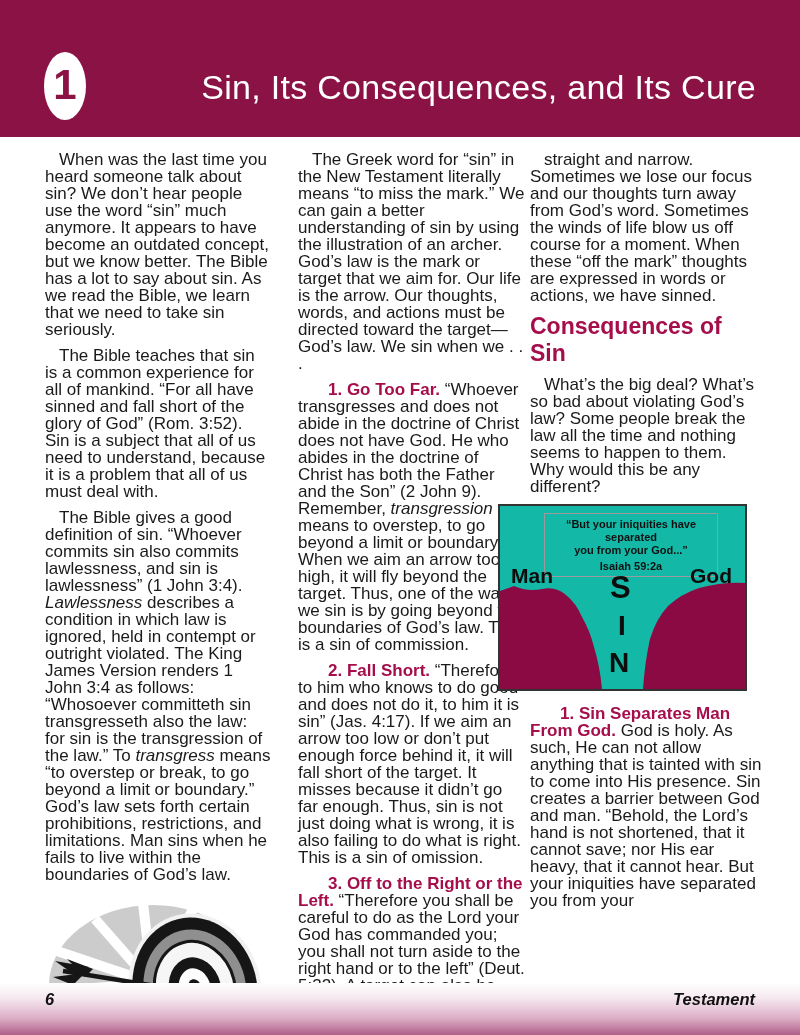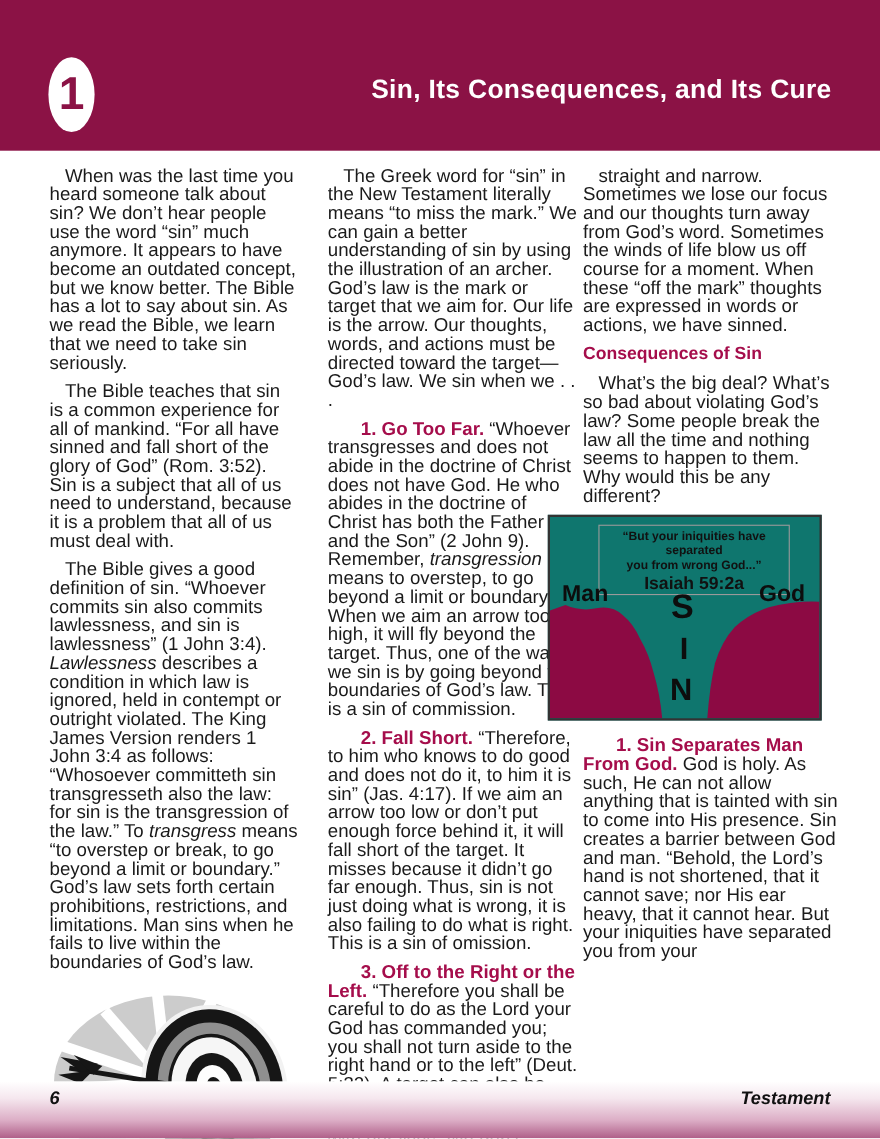--- a/index.html
+++ b/index.html
@@ -21,57 +21,57 @@
     background:#fff;border-radius:50%;
     display:flex;align-items:center;justify-content:center;
   }
   .chapter-oval span{
     color:var(--banner,#8B1245);
     font-size:42px;font-weight:bold;line-height:1;
     transform:translateY(-1px);
   }
   .banner h1{
     position:absolute;right:44px;top:68px;margin:0;
-    color:#fff;font-size:24px;font-weight:bold;letter-spacing:.3px;
+    color:#fff;font-size:34px;font-weight:normal;letter-spacing:.3px;
     white-space:nowrap;
   }
   
   .col{position:absolute;top:151px;}
   .col-1{left:45px;width:226px;}
   .col-2{left:298px;width:228px;}
   .col-3{left:530px;width:233px;}
   .col p{
     margin:0 0 9px 0;
     font-size:17px;line-height:17px;
     text-indent:14px;
     color:var(--text,#1a1a1a);
   }
   .col h2{
     margin:5px 0 9px 0;
-    font-size:16px;font-weight:bold;
+    font-size:23px;font-weight:bold;
     color:var(--accent-heading,#A50D4B);
   }
   .it{font-style:italic;}
   .lead{font-weight:bold;color:var(--accent-heading,#A50D4B);margin-left:16px;}
   
   .sin-diagram{
     position:relative;
     width:245px;height:183px;
     margin:4px 0 14px -32px;
     border:2px solid #333;
-    background:#0f766e;
+    background:#14b8a6;
   }
   .quote-box{
     position:absolute;left:44px;top:7px;width:166px;
     border:1px solid #9a9a9a;
     text-align:center;
     padding:4px 3px 3px 3px;
     font-weight:bold;font-size:11px;line-height:13px;color:#111;
   }
-  .quote-box .ref{font-size:16px;margin-top:3px;}
+  .quote-box .ref{font-size:11px;margin-top:3px;}
   .sin-diagram .man,.sin-diagram .god{
     position:absolute;top:58px;
     font-weight:bold;font-size:21px;color:#0d0d0d;
   }
   .sin-diagram .man{left:11px;}
   .sin-diagram .god{right:13px;}
   .cliffs{position:absolute;left:0;bottom:0;width:100%;height:112px;display:block;}
   .sin-letter{
     position:absolute;font-weight:bold;color:#0d0d0d;line-height:1;
   }
@@ -166,21 +166,21 @@
   <div class="col col-3">
     <div>
         <p><span>straight and narrow. Sometimes we lose our focus and our thoughts turn away from God’s word. Sometimes the winds of life blow us off course for a moment. When these “off the mark” thoughts are expressed in words or actions, we have sinned.</span></p>
         <h2>Consequences of Sin</h2>
         <p><span>What’s the big deal? What’s so bad about violating God’s law? Some people break the law all the time and nothing seems to happen to them. Why would this be any different?</span></p>
       </div>
 
     <figure class="sin-diagram">
       <div class="quote-box">
         <div>“But your iniquities have separated</div>
-        <div>you from wrong God...”</div>
+        <div>you from your God...”</div>
         <div class="ref">Isaiah 59:2a</div>
       </div>
       <span class="man">Man</span>
       <span class="god">God</span>
       <svg class="cliffs" viewBox="0 0 245 112" preserveAspectRatio="none">
         <path d="M0 14 L14 9 Q28 15 42 12 Q56 9 66 18 Q76 26 82 40 Q90 54 94 70 Q100 90 102 112 L0 112 Z" fill="#8C0A43"></path>
         <path d="M245 6 L245 112 L143 112 Q145 84 150 62 Q156 42 168 29 Q181 17 199 11 Q222 5 245 6 Z" fill="#8C0A43"></path>
       </svg>
       <span class="sin-letter s">S</span>
       <span class="sin-letter i">I</span>

